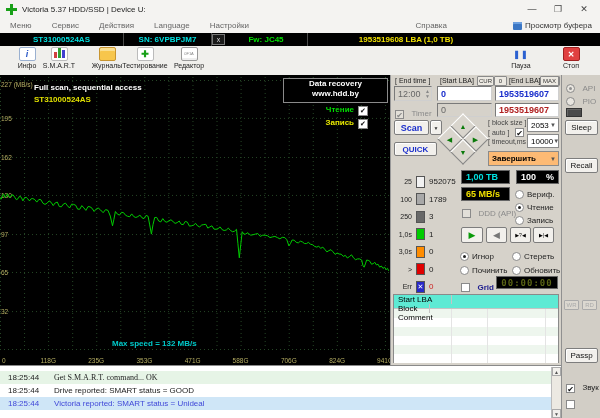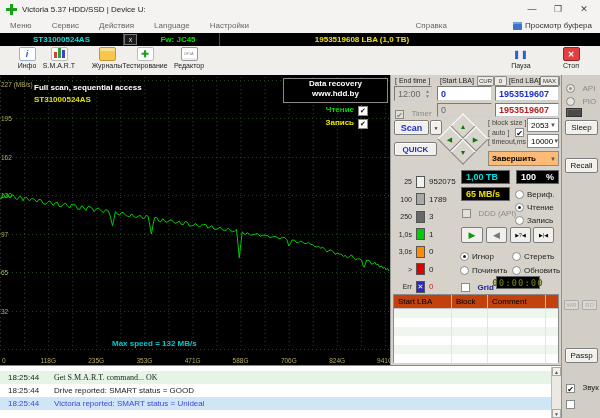--- a/index.html
+++ b/index.html
@@ -74,21 +74,21 @@
   #dnav{left:50px;top:42px;width:44px;height:44px;position:absolute;}
   .dbtn{position:absolute;width:16px;height:16px;transform:rotate(45deg);background:#d9d5cd;border:1px solid;border-color:#fff #858585 #858585 #fff;display:flex;align-items:center;justify-content:center;}
   .dbtn span{transform:rotate(-45deg);color:#0a7a0a;font-size:7px;line-height:1;}
   .statrow{position:absolute;left:3px;width:75px;height:13px;display:flex;align-items:center;}
   .statrow .sl2{width:18px;text-align:right;font-size:7px;color:#222;}
   .statrow .sq{width:9px;height:12px;margin:0 4px;border:1px solid #555;box-sizing:border-box;font-size:7px;color:#fff;text-align:center;line-height:10px;}
   .statrow .cnt{font-size:8px;color:#222;}
   .tpbtn{position:absolute;top:152px;height:16px;background:#f2f0ec;border:1px solid #7d7d7d;border-radius:2px;display:flex;align-items:center;justify-content:center;font-size:7px;box-sizing:border-box;}
   
   #ptable{position:absolute;left:2px;top:219px;width:166px;height:69px;background:#fff;border:1px solid #8a8a8a;box-sizing:border-box;font-size:8px;}
-  #ptable .hd{display:flex;height:13px;background:#c2410c;border-bottom:1px solid #c4c4c4;align-items:flex-end;}
+  #ptable .hd{display:flex;height:13px;background:#5eead4;border-bottom:1px solid #c4c4c4;align-items:flex-start;flex-direction:column;}
   #ptable .hd div{padding-left:4px;border-right:1px solid #c4c4c4;height:100%;display:flex;align-items:center;box-sizing:border-box;}
   .trow{display:flex;height:9px;}
   .trow div{border-right:1px solid #e4e4e4;height:100%;box-sizing:border-box;}
   .c1{width:58px;}.c2{width:36px;}.c3{width:58px;}.c4{flex:1;border-right:none!important;}
   
   #strip{left:561px;top:75px;width:39px;height:343px;background:#d2cec6;border-left:1px solid #909090;box-sizing:border-box;}
   #strip .sbtn{position:absolute;left:3px;width:33px;height:15px;background:#f2f0ec;border:1px solid #7d7d7d;border-radius:2px;box-shadow:inset 1px 1px 0 #fff;font-size:8px;display:flex;align-items:center;justify-content:center;color:#111;box-sizing:border-box;}
   #led{position:absolute;left:4px;top:33px;width:14px;height:7px;background:#4a4a4a;border:1px solid #333;box-shadow:inset 1px 1px 0 #666;}
   .tiny{position:absolute;height:10px;width:15px;background:#dcd8d0;border:1px solid #aaa;color:#aaa;font-size:6px;display:flex;align-items:center;justify-content:center;border-radius:1px;box-sizing:border-box;}
   
@@ -124,20 +124,21 @@
       <div class="menu-item">Справка</div>
       <div id="buffer-btn">
         <span id="buffer-icon"></span>
         <span>Просмотр буфера</span>
       </div>
     </div>
   </div>
 
   <div id="band" class="abs">
     <div id="band-model" class="bandcell">ST31000524AS</div>
+    <div id="band-sn" class="bandcell">SN: 6VPBPJM7</div>
     <div id="band-x" class="bandcell">x</div>
     <div id="band-fw" class="bandcell">Fw: JC45</div>
     <div id="band-lba" class="bandcell">1953519608 LBA (1,0 TB)</div>
   </div>
 
   <div id="toolbar" class="abs">
     <div class="tbtn" style="left:2px;">
       <div class="tico" id="ico-info">i</div>
       <div class="lbl">Инфо</div>
     </div>
@@ -363,21 +364,21 @@
         <div style="position: absolute; left: 0px; top: 0px; white-space: nowrap;"><span class="radio sel"></span><span class="rlbl">Игнор</span></div>
         <div style="position: absolute; left: 52px; top: 0px; white-space: nowrap;"><span class="radio"></span><span class="rlbl">Стереть</span></div>
         <div style="position: absolute; left: 0px; top: 14px; white-space: nowrap;"><span class="radio"></span><span class="rlbl">Починить</span></div>
         <div style="position: absolute; left: 52px; top: 14px; white-space: nowrap;"><span class="radio"></span><span class="rlbl">Обновить</span></div>
       </div>
 
     <div style="position:absolute;left:70px;top:203px;">
       <span class="chk" style="position:static;display:inline-block;"></span>
       <span class="rlbl" style="color:#202090;font-weight:bold;">Grid</span>
     </div>
-    <div class="blackbox" style="left:105px;top:201px;width:44px;height:13px;color:#5a6414;font-family:'DejaVu Sans Mono',monospace;font-size:9px;letter-spacing:1px;justify-content:center;">00:00:00</div>
+    <div class="blackbox" style="left:105px;top:201px;width:62px;height:13px;color:#5a6414;font-family:'DejaVu Sans Mono',monospace;font-size:9px;letter-spacing:1px;justify-content:center;">00:00:00</div>
 
     <div id="ptable">
       <div class="hd">
         <div class="c1">Start LBA</div>
         <div class="c2">Block</div>
         <div class="c3">Comment</div>
         <div class="c4"></div>
       </div>
       <div id="tbody">
           <div class="trow" style="background: rgb(238, 246, 238);">

